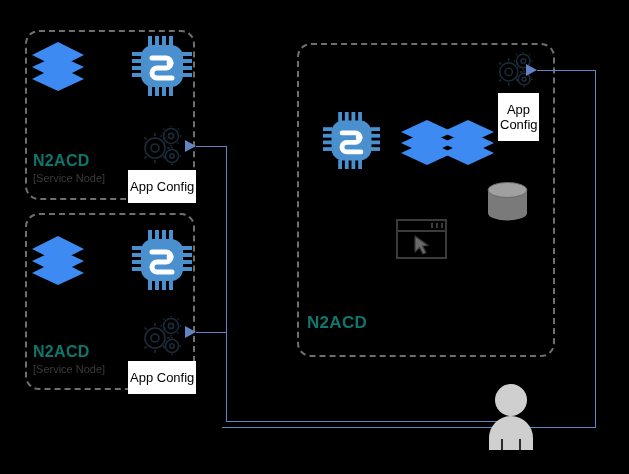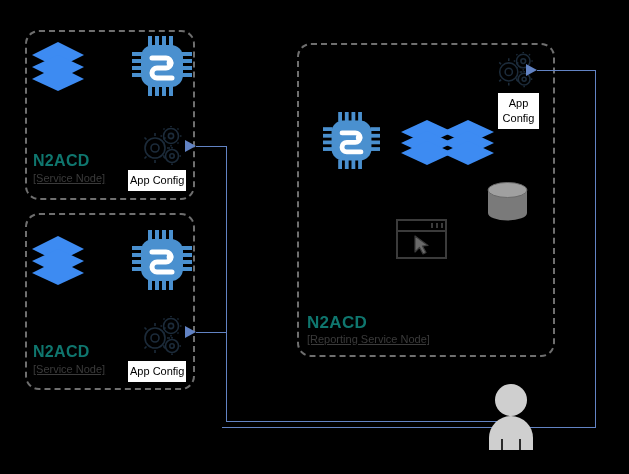--- a/index.html
+++ b/index.html
@@ -33,38 +33,37 @@
     font-weight: bold;
     font-size: 16px;
     letter-spacing: 0.3px;
     white-space: nowrap;
   }
   .node-subtitle {
     position: absolute;
     color: #3b3b3b;
     font-size: 11px;
     white-space: nowrap;
-    text-decoration: underline;
   }
   .node-title.big { font-size: 17px; }
 
   
   .icon {
     position: absolute;
     line-height: 0;
   }
 
   
   .chip {
     position: absolute;
     background: #ffffff;
     color: #000000;
-    font-size: 11px;
+    font-size: 13px;
     line-height: 15px;
-    padding: 3px 2px;
+    padding: 9px 2px;
     text-align: center;
     white-space: nowrap;
     box-sizing: border-box;
   }
   .chip.two-line { white-space: normal; width: 42px; }
 
   
   .conn {
     position: absolute;
     background: #6283c4;
@@ -276,21 +275,20 @@
       <rect x="1" y="1" width="49" height="38" fill="none" stroke="#3b3b3b" stroke-width="2"></rect>
       <line x1="1" y1="12" x2="50" y2="12" stroke="#3b3b3b" stroke-width="2"></line>
       <rect x="35" y="4" width="2" height="5" fill="#3b3b3b"></rect>
       <rect x="40" y="4" width="2" height="5" fill="#3b3b3b"></rect>
       <rect x="45" y="4" width="2" height="5" fill="#3b3b3b"></rect>
       <path d="M19 17 L19 33 L23.5 28.5 L27 35 L30 33.5 L26.5 27 L32 26.5 Z" fill="#6a6a6a" stroke="#3b3b3b" stroke-width="1.2" stroke-linejoin="round"></path>
     </svg>
   </div>
 
   <div class="node-title big" style="left:307px; top:313px;">N2ACD</div>
-  <div class="node-subtitle" style="left:307px; top:333px;">[Reporting Service Node]</div>
 
   <div class="conn v" style="left:226px; top:146px; height:276px;"></div>
 
   <div class="conn h" style="left:196px; top:146px; width:31px;"></div>
   <div class="arrow" style="left:185px; top:140px; transform:rotate(180deg);"></div>
 
   <div class="conn h" style="left:196px; top:332px; width:31px;"></div>
   <div class="arrow" style="left:185px; top:326px; transform:rotate(180deg);"></div>
 
   <div class="conn h" style="left:226px; top:421px; width:286px;"></div>

